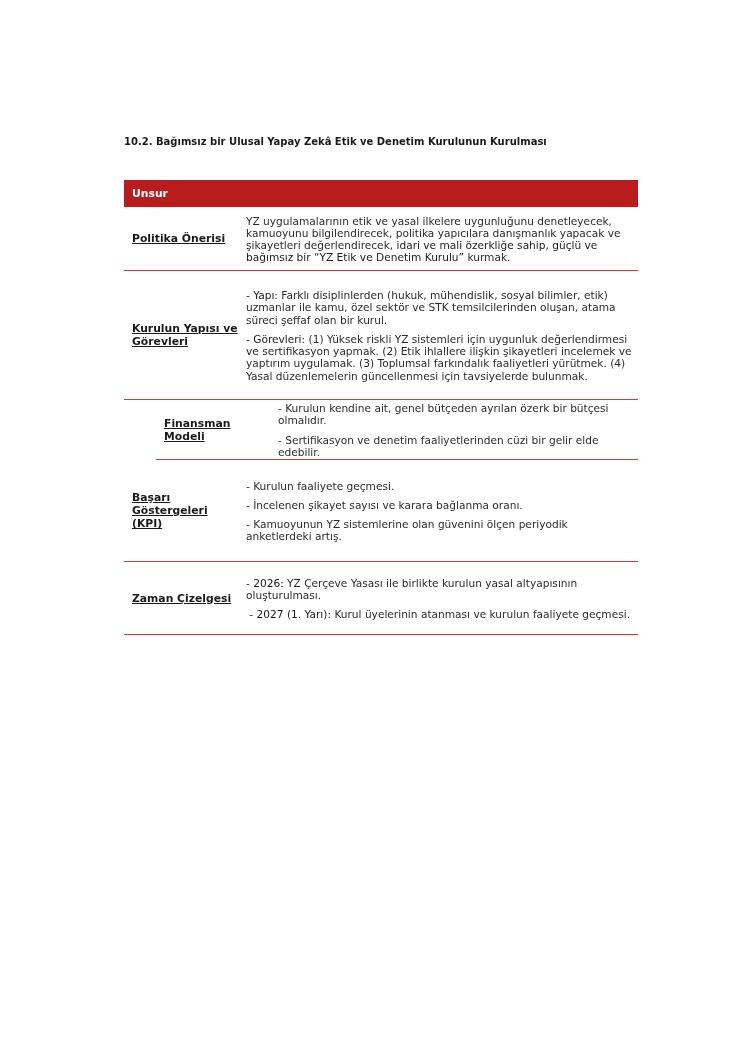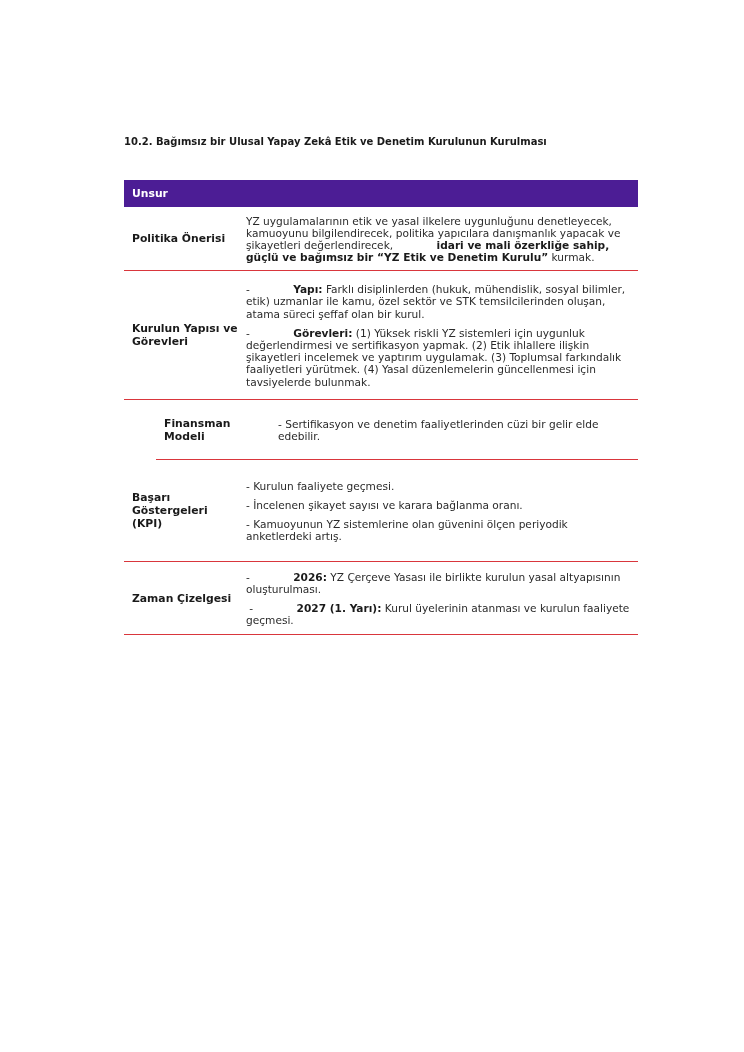--- a/index.html
+++ b/index.html
@@ -7,38 +7,38 @@
          font-family: "DejaVu Sans", "Liberation Sans", sans-serif; color: #1e1e1e; }
   .page-title { position: absolute; left: 124px; top: 136px; font-size: 10px; font-weight: bold;
                 letter-spacing: 0px; color: #1a1a1a; white-space: nowrap; }
   .table { position: absolute; left: 124px; top: 180px; width: 514px; }
   .thead { background: #d22027; height: 27px; display: flex; align-items: center; color: #ffffff;
            font-weight: bold; font-size: 10.8px; }
   .thead .c1 { width: 114px; padding-left: 8px; box-sizing: border-box; }
   .thead .c2 { flex: 1; padding-left: 8px; }
   .row { display: flex; align-items: center; border-bottom: 1.5px solid #d9363c; box-sizing: border-box; }
   .row .c1 { width: 114px; padding-left: 8px; box-sizing: border-box; font-weight: bold; font-size: 10.8px;
-             line-height: 13px; color: #1a1a1a; }
+             line-height: 13px; color: #1a1a1a; text-decoration: underline; }
   .row .c2 { flex: 1; padding: 4px 4px 3px 8px; font-size: 10.6px; line-height: 12.2px; color: #2a2a2a; }
   .row .c2 p { margin: 0; }
   .row .c2 p + p { margin-top: 7px; }
-  b { font-weight: bold; color: #1a1a1a; margin-left: 40px; }
+  b { font-weight: normal; color: #1a1a1a; }
   .r1 { height: 64px; }
   .r2 { height: 129px; }
   .r3 { height: 60px; margin-left: 32px; }
   .r4 { height: 102px; }
   .r5 { height: 73px; }
 </style>
 </head>
 <body>
 
 <div class="page-title">10.2. Bağımsız bir Ulusal Yapay Zekâ Etik ve Denetim Kurulunun Kurulması</div>
 
 <div class="table">
-  <div class="thead" style="background: #4c1d95;">
+  <div class="thead" style="background: #b91c1c;">
     <div class="c1">Unsur</div>
   </div>
 
   <div class="row r1">
     <div class="c1">Politika Önerisi</div>
     <div class="c2">
       <p><span>YZ uygulamalarının etik ve yasal ilkelere uygunluğunu denetleyecek, kamuoyunu bilgilendirecek, politika yapıcılara danışmanlık yapacak ve şikayetleri değerlendirecek, </span><b>idari ve mali özerkliğe sahip, güçlü ve bağımsız bir “YZ Etik ve Denetim Kurulu”</b><span> kurmak.</span></p>
     </div>
   </div>
 
@@ -46,20 +46,21 @@
     <div class="c1">Kurulun Yapısı ve Görevleri</div>
     <div class="c2">
       <p><span>- </span><b>Yapı:</b><span> Farklı disiplinlerden (hukuk, mühendislik, sosyal bilimler, etik) uzmanlar ile kamu, özel sektör ve STK temsilcilerinden oluşan, atama süreci şeffaf olan bir kurul.</span></p>
       <p><span>- </span><b>Görevleri:</b><span> (1) Yüksek riskli YZ sistemleri için uygunluk değerlendirmesi ve sertifikasyon yapmak. (2) Etik ihlallere ilişkin şikayetleri incelemek ve yaptırım uygulamak. (3) Toplumsal farkındalık faaliyetleri yürütmek. (4) Yasal düzenlemelerin güncellenmesi için tavsiyelerde bulunmak.</span></p>
     </div>
   </div>
 
   <div class="row r3">
     <div class="c1">Finansman Modeli</div>
     <div class="c2">
+      <p>- Kurulun kendine ait, genel bütçeden ayrılan özerk bir bütçesi olmalıdır.</p>
       <p>- Sertifikasyon ve denetim faaliyetlerinden cüzi bir gelir elde edebilir.</p>
     </div>
   </div>
 
   <div class="row r4">
     <div class="c1">Başarı Göstergeleri (KPI)</div>
     <div class="c2">
       <p>- Kurulun faaliyete geçmesi.</p>
       <p>- İncelenen şikayet sayısı ve karara bağlanma oranı.</p>
       <p>- Kamuoyunun YZ sistemlerine olan güvenini ölçen periyodik anketlerdeki artış.</p>

